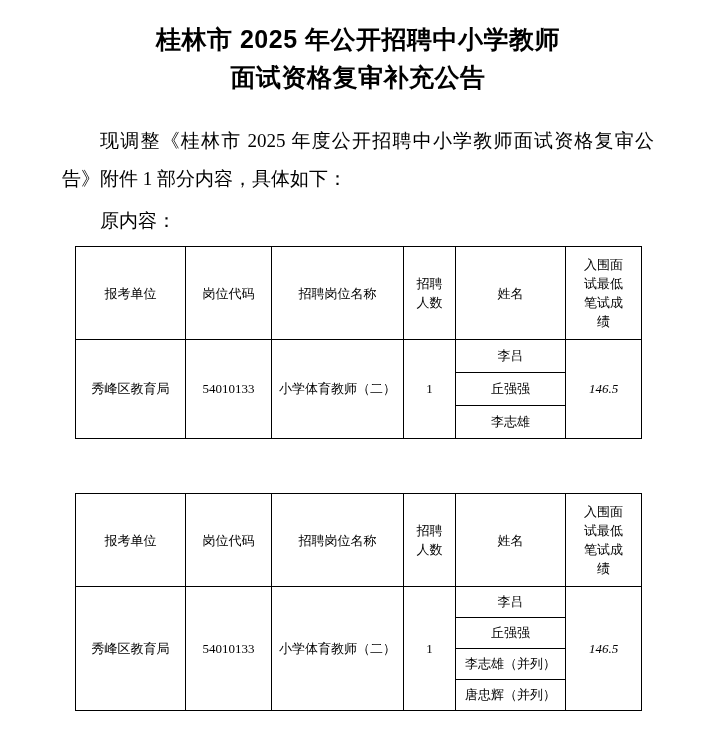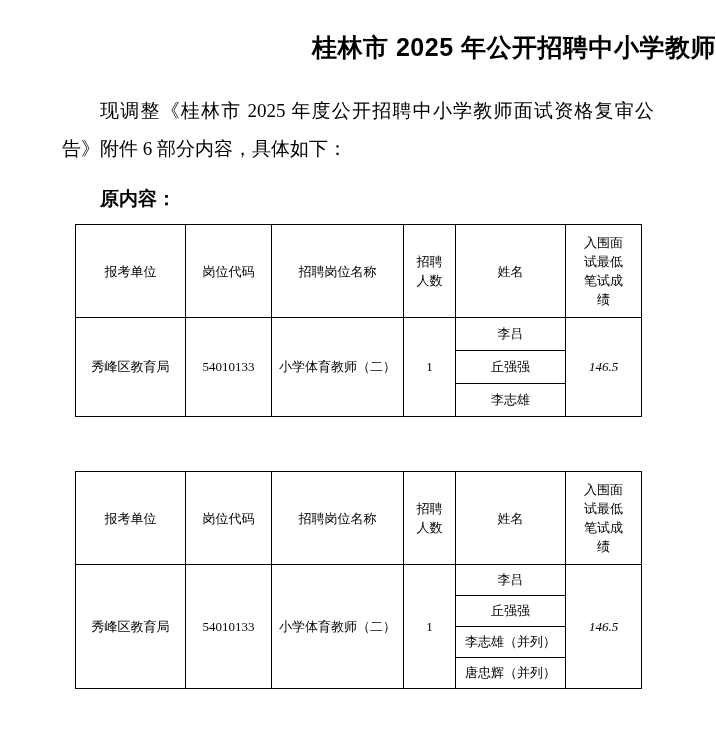--- a/index.html
+++ b/index.html
@@ -15,45 +15,44 @@
     overflow: hidden;
   }
   .page {
     width: 716px;
     height: 733px;
     position: relative;
     box-sizing: border-box;
     padding: 0;
   }
   .title {
-    text-align: right;
+    text-align: center;
     font-family: "Liberation Sans", sans-serif;
     font-weight: bold;
     font-size: 25px;
     line-height: 38px;
     letter-spacing: 0.5px;
-    margin-top: 28px;
+    margin-top: 20px;
   }
   .title-line {
     display: block;
   }
   .para {
     font-size: 19px;
     line-height: 38px;
     margin-top: 26px;
     padding: 0 62px 0 62px;
     text-indent: 38px;
     text-align: justify;
   }
   .sublabel {
     font-size: 19px;
     line-height: 34px;
     padding-left: 100px;
-    margin-top: 14px;
-    font-weight: bold;
+    margin-top: 6px;
   }
   .table-wrap {
     padding: 0 75px;
     margin-top: 8px;
   }
   table.doc-table {
     border-collapse: collapse;
     width: 566px;
     table-layout: fixed;
   }
@@ -92,23 +91,24 @@
   .body-cell-unit { font-size: 13px; }
   .tbl2-name-cell { height: 26px; }
 </style>
 </head>
 <body>
 
 <div class="page">
 
   <div class="title">
     <span class="title-line">桂林市 2025 年公开招聘中小学教师</span>
+    <span class="title-line">面试资格复审补充公告</span>
   </div>
 
-  <div class="para">现调整《桂林市 2025 年度公开招聘中小学教师面试资格复审公告》附件 6 部分内容，具体如下：</div>
+  <div class="para">现调整《桂林市 2025 年度公开招聘中小学教师面试资格复审公告》附件 1 部分内容，具体如下：</div>
 
   <div class="sublabel">原内容：</div>
 
   <div class="table-wrap">
     <table class="doc-table">
       <colgroup>
         <col class="col-unit">
           <col class="col-code">
           <col class="col-post">
         <col class="col-num">

